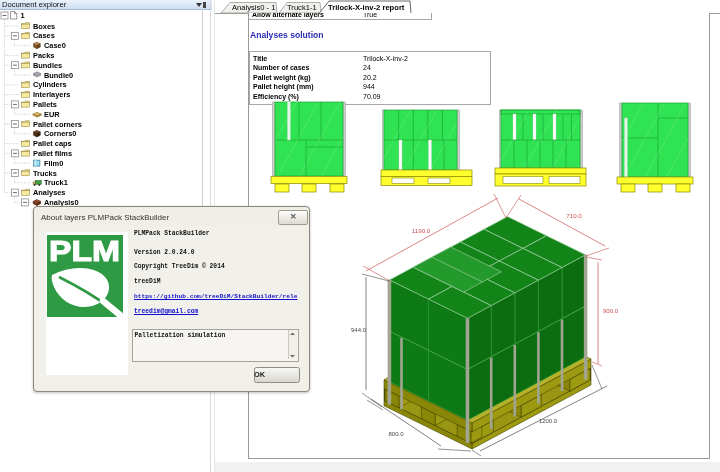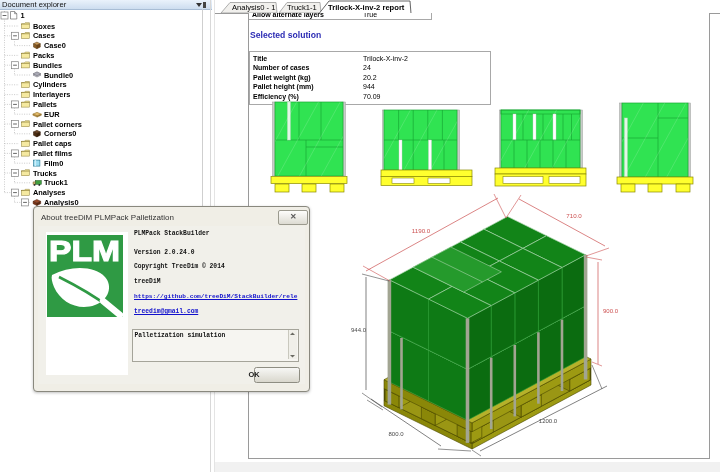--- a/index.html
+++ b/index.html
@@ -188,21 +188,21 @@
 <div class="abs" style="left:215px;top:462px;width:505px;height:10px;background:#f1f1f1;"></div>
 
 <div class="abs" style="left:249px;top:13px;width:182px;height:6px;border-bottom:1px solid #a8a8a8;border-right:1px solid #a8a8a8;"></div>
 <div class="abs" style="left:252px;top:13px;width:178px;height:6px;overflow:hidden;">
     <div style="margin-top:-2.5px;font-size:7px;font-weight:bold;">Allow alternate layers</div>
   </div>
 <div class="abs" style="left:363px;top:13px;width:60px;height:6px;overflow:hidden;">
     <div style="margin-top:-2.5px;font-size:7px;">True</div>
   </div>
 
-<div class="abs" style="left:250px;top:30px;font-size:8.6px;font-weight:bold;color:#2c2cb4;">Selected solution</div>
+<div class="abs" style="left:250px;top:30px;font-size:8.6px;font-weight:bold;color:#2c2cb4;">Analyses solution</div>
 
 <div class="abs" style="left:249px;top:51px;width:240px;height:52px;border:1px solid #a8a8a8;"></div>
 <div class="abs" style="left:253px;top:53.5px;font-size:7px;font-weight:bold;line-height:9.6px;">
   Title<br>Number of cases<br>Pallet weight (kg)<br>Pallet height (mm)<br>Efficiency (%)</div>
 <div class="abs" style="left:363px;top:53.5px;font-size:7px;line-height:9.6px;">
   Trilock-X-inv-2<br>24<br>20.2<br>944<br>70.09</div>
 
 <svg class="abs" style="left:0;top:0" width="720" height="472" xmlns="http://www.w3.org/2000/svg">
   <rect x="272.5" y="102" width="2.5" height="74" fill="#c9ccc9" stroke="#9a9d9a" stroke-width="0.5"></rect>
     <rect x="343.0" y="102" width="2.5" height="74" fill="#c9ccc9" stroke="#9a9d9a" stroke-width="0.5"></rect>
@@ -417,21 +417,21 @@
     <line x1="471" y1="451" x2="438" y2="449" stroke="#4a4a4a" stroke-width="0.6"></line>
     <text x="396" y="436" fill="#4a4a4a" font-size="6.0" font-family="Liberation Sans, sans-serif" text-anchor="middle">800.0</text>
     <line x1="480" y1="451" x2="607" y2="386" stroke="#4a4a4a" stroke-width="0.7"></line>
     <line x1="472" y1="450" x2="481" y2="456" stroke="#4a4a4a" stroke-width="0.6"></line>
     <line x1="592" y1="365" x2="602" y2="389" stroke="#4a4a4a" stroke-width="0.6"></line>
     <text x="548" y="423" fill="#4a4a4a" font-size="6.0" font-family="Liberation Sans, sans-serif" text-anchor="middle">1200.0</text>
 </svg>
 
 <div class="abs" style="left:33px;top:206px;width:275px;height:184px;background:#f0eee6;
      border:1px solid #89887e;border-radius:4px;box-shadow:0 1px 3px rgba(0,0,0,0.25);"></div>
-<div class="abs" style="left:41px;top:213px;font-size:8px;color:#333;">About treeDiM PLMPack Palletization</div>
+<div class="abs" style="left:41px;top:213px;font-size:8px;color:#333;">About layers PLMPack StackBuilder</div>
 
 <div class="abs" style="left:278px;top:210px;width:28px;height:13px;border:1px solid #9b9a8e;border-radius:2px;
      background:linear-gradient(#fdfdfb,#dddbd2);"></div>
 <svg class="abs" style="left:289.5px;top:213px" width="7" height="7" xmlns="http://www.w3.org/2000/svg">
   <path d="M1.2 1.2 L5.4 5.4 M5.4 1.2 L1.2 5.4" stroke="#5a5a5a" stroke-width="1.2"></path>
 </svg>
 
 <div class="abs" style="left:38px;top:226px;width:267px;height:158px;background:#f1f0ea;"></div>
 
 <div class="abs" style="left:46px;top:232px;width:82px;height:143px;background:#ffffff;"></div>
@@ -453,13 +453,13 @@
 <div class="abs" style="left:132px;top:329px;width:165px;height:31px;background:#f6f5f1;border:1px solid #a5a49a;"></div>
 <div class="abs" style="left:134.5px;top:332px;font-size:6.3px;font-family:'Liberation Mono',monospace;font-weight:bold;color:#111;">Palletization simulation</div>
 <div class="abs" style="left:288px;top:330px;width:8px;height:29px;background:#f0efe9;border-left:1px solid #c9c8be;"></div>
 <svg class="abs" style="left:289px;top:332px" width="7" height="26" xmlns="http://www.w3.org/2000/svg">
   <polygon points="3.5,0.5 6,3 1,3" fill="#6a6a62"></polygon>
   <polygon points="3.5,25.5 6,23 1,23" fill="#6a6a62"></polygon>
 </svg>
 
 <div class="abs" style="left:254px;top:367px;width:44px;height:14px;border:1px solid #8e8d82;border-radius:2.5px;
      background:linear-gradient(#f7f7f5,#d9d7cd);"></div>
-<div class="abs" style="left:242px;top:370px;width:24px;text-align:center;font-size:7.4px;font-weight:bold;color:#222;">OK</div>
+<div class="abs" style="left:254px;top:370px;width:24px;text-align:left;font-size:7.4px;font-weight:bold;color:#222;">OK</div>
 
 </body></html>

